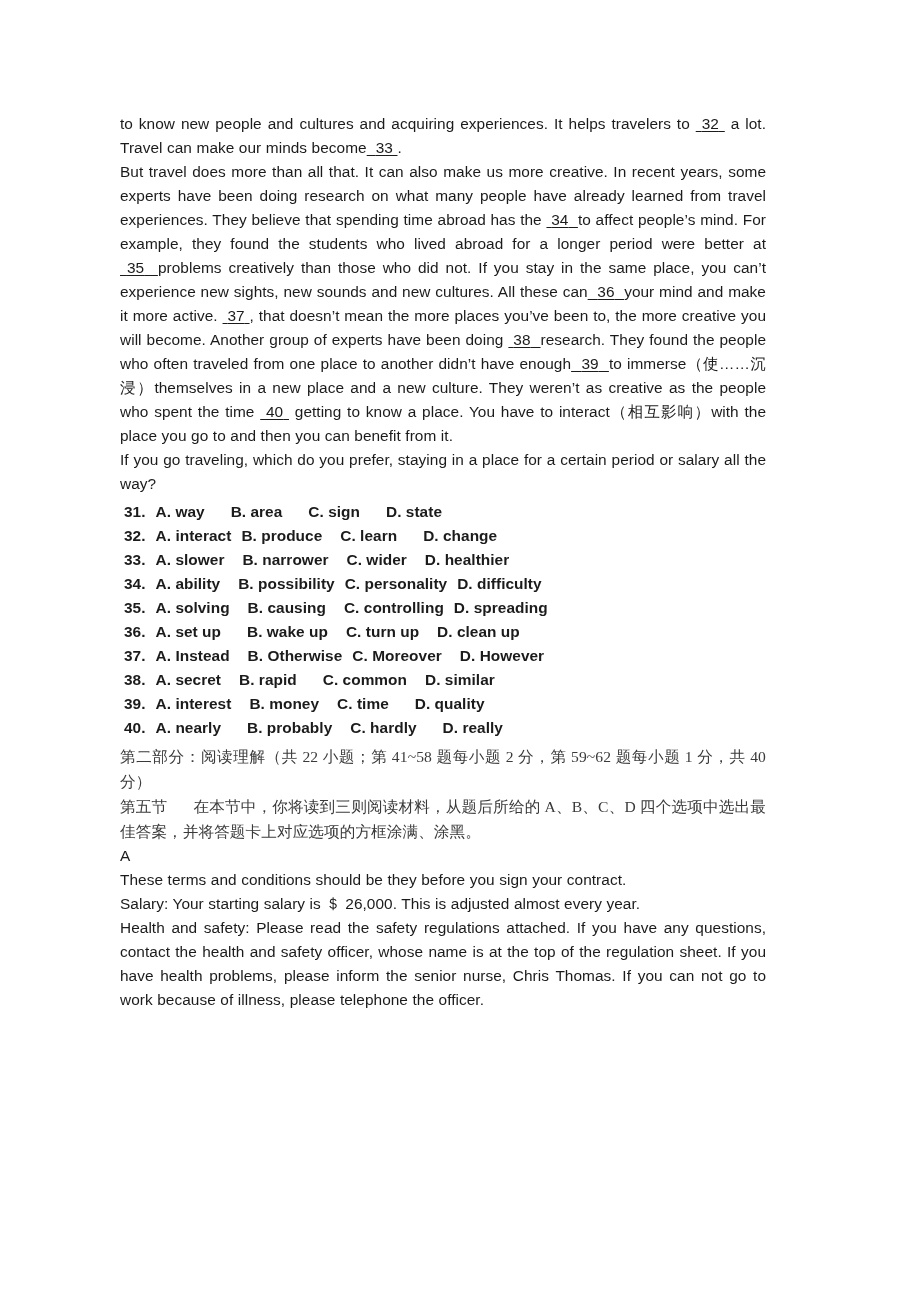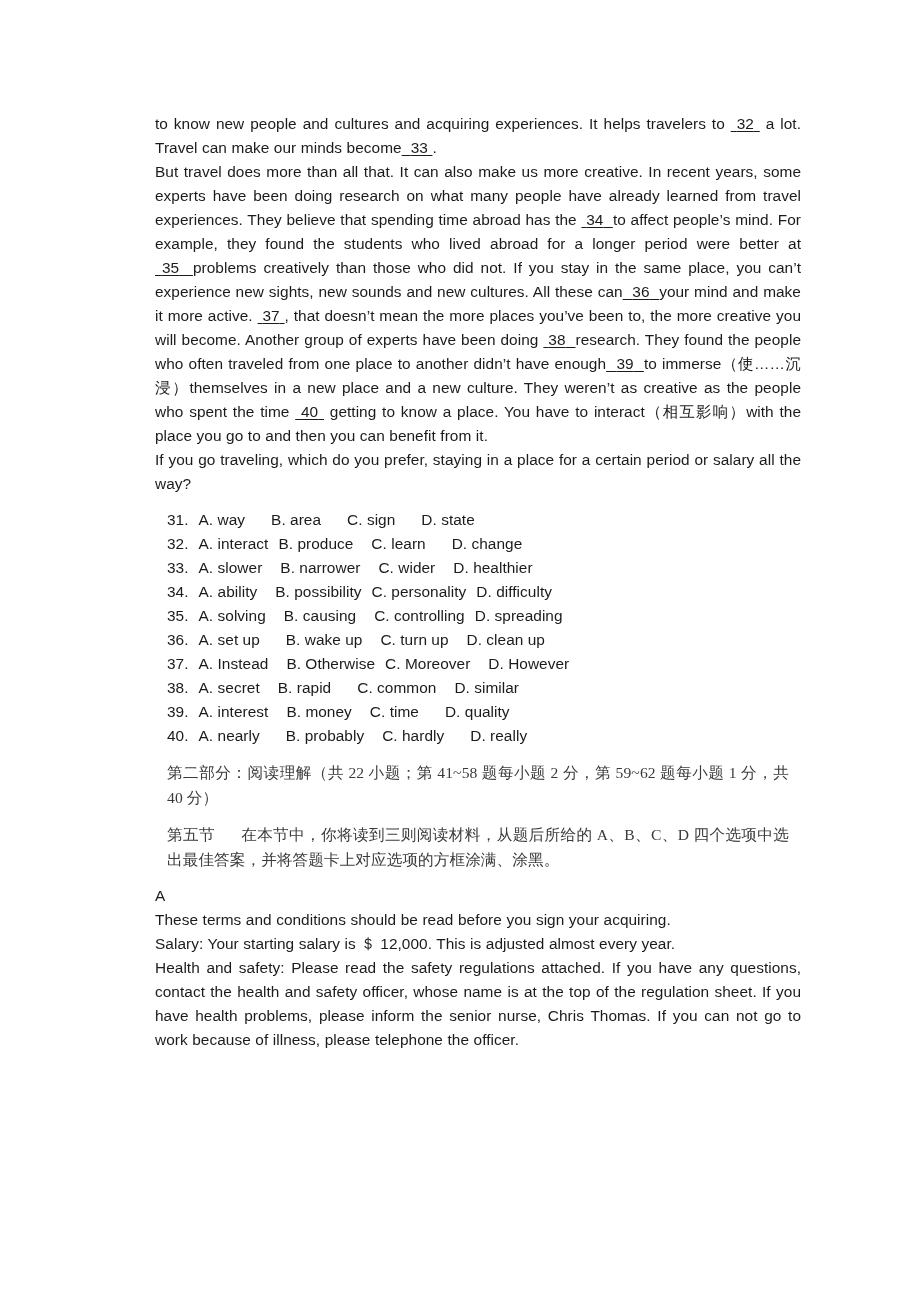--- a/index.html
+++ b/index.html
@@ -10,21 +10,21 @@
   body {
     width: 920px;
     height: 1302px;
     position: relative;
     font-family: "Liberation Sans", sans-serif;
     color: #1b1b1b;
     overflow: hidden;
   }
   #page {
     position: absolute;
-    left: 155px;
+    left: 120px;
     top: 112px;
     width: 646px;
   }
   .para {
     font-size: 15.4px;
     line-height: 24px;
     text-align: justify;
     text-justify: inter-word;
     margin: 0;
     letter-spacing: 0.05px;
@@ -35,28 +35,29 @@
   }
   .blank {
     text-decoration: underline;
     text-underline-offset: 2px;
   }
   .cn {
     font-family: "Liberation Serif", "DejaVu Serif", serif;
     font-size: 15.6px;
     line-height: 25px;
     color: #3a3a3a;
-    margin: 12px;
+    margin: 0;
     text-align: justify;
     letter-spacing: 0.1px;
   }
   .q-list {
-    margin: 12px;
+    margin: 4px;
     padding: 0;
     list-style: none;
+    font-weight: bold;
   }
   .q-row {
     font-size: 15.4px;
     line-height: 24px;
     white-space: nowrap;
     letter-spacing: 0.05px;
   }
   .q-num {
     display: inline-block;
   }
@@ -110,17 +111,17 @@
     <li class="q-row">
       <span class="q-num">40.</span><span class="gap-s"></span><span class="opt"><span>A.</span>&nbsp;<span>nearly</span></span><span class="gap-l"></span><span class="opt"><span>B.</span>&nbsp;<span>probably</span></span><span class="gap-m"></span><span class="opt"><span>C.</span>&nbsp;<span>hardly</span></span><span class="gap-l"></span><span class="opt"><span>D.</span>&nbsp;<span>really</span></span>
     </li>
   </ul>
 
   <p class="cn">第二部分：阅读理解（共 22 小题；第 41~58 题每小题 2 分，第 59~62 题每小题 1 分，共 40 分）</p>
 
   <p class="cn"><span>第五节</span><span class="indent-cn"></span><span>在本节中，你将读到三则阅读材料，从题后所给的 A、B、C、D 四个选项中选出最佳答案，并将答题卡上对应选项的方框涂满、涂黑。</span></p>
 
   <p class="para para-left">A</p>
-  <p class="para para-left">These terms and conditions should be read before you sign your acquiring.</p>
-  <p class="para para-left">Salary: Your starting salary is ＄ 12,000. This is adjusted almost every year.</p>
+  <p class="para para-left">These terms and conditions should be they before you sign your contract.</p>
+  <p class="para para-left">Salary: Your starting salary is ＄ 26,000. This is adjusted almost every year.</p>
   <p class="para">Health and safety: Please read the safety regulations attached. If you have any questions, contact the health and safety officer, whose name is at the top of the regulation sheet. If you have health problems, please inform the senior nurse, Chris Thomas. If you can not go to work because of illness, please telephone the officer.</p>
 
 </div>
 
 </body></html>

